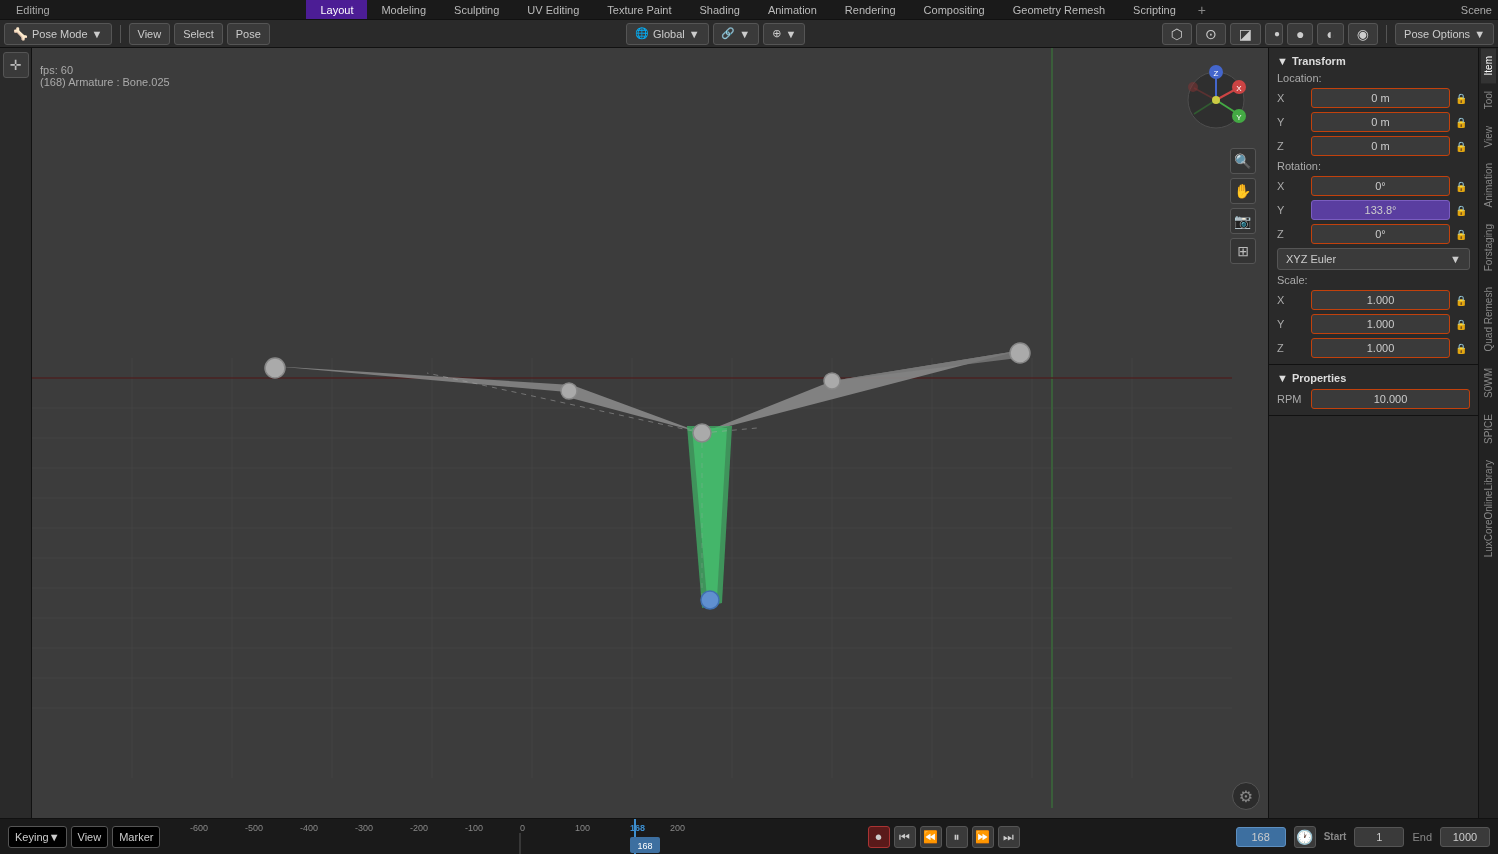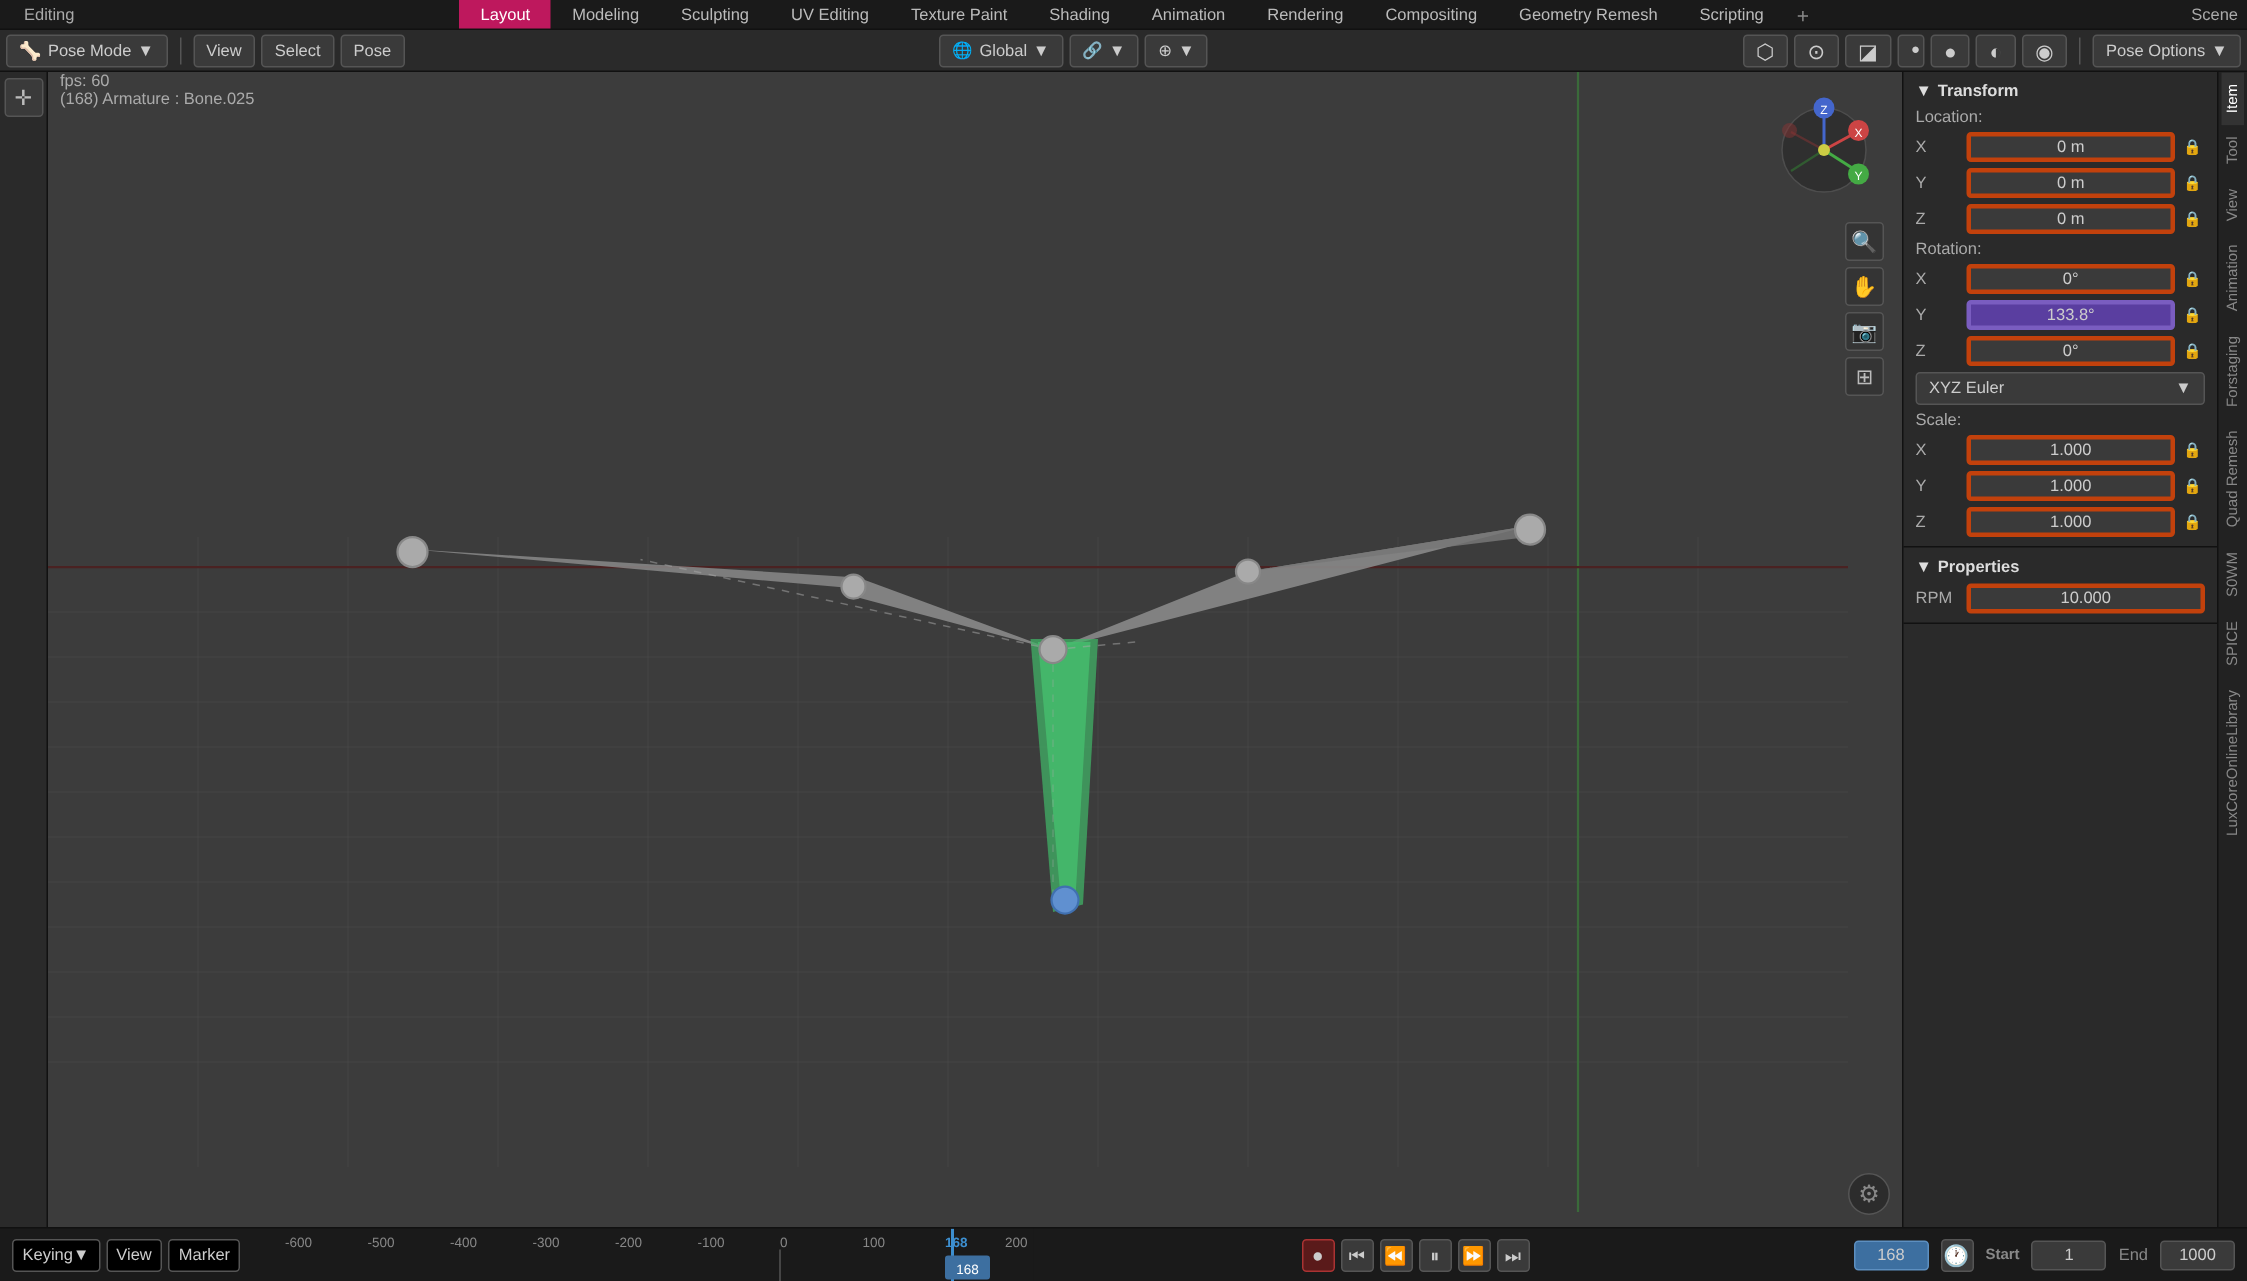--- a/index.html
+++ b/index.html
@@ -35,21 +35,21 @@
       padding: 0 14px;
       height: 100%;
       display: flex;
       align-items: center;
       font-size: 11px;
       color: #bbb;
       cursor: pointer;
       white-space: nowrap;
     }
     .top-tab.active {
-      background: #be185d;
+      background: #4c1d95;
       color: #fff;
     }
     .top-tab-plus {
       padding: 0 8px;
       color: #888;
       cursor: pointer;
       font-size: 14px;
     }
     .top-bar-left {
       display: flex;
@@ -153,21 +153,21 @@
     }
     .viewport-bg {
       position: absolute;
       inset: 0;
       background: #3c3c3c;
     }
 
     
     .viewport-info {
       position: absolute;
-      top: 0;
+      top: 16px;
       left: 8px;
       font-size: 11px;
       color: #aaa;
       pointer-events: none;
     }
 
     
     .nav-gizmo {
       position: absolute;
       top: 12px;
@@ -229,21 +229,21 @@
     }
     .panel-label {
       color: #aaa;
       font-size: 11px;
       min-width: 30px;
     }
     .panel-field {
       flex: 1;
       height: 20px;
       background: #3a3a3a;
-      border: 3px solid #c2410c;
+      border: 1px solid #c2410c;
       border-radius: 3px;
       color: #ccc;
       font-size: 11px;
       padding: 0 6px;
       display: flex;
       align-items: center;
       justify-content: center;
       cursor: pointer;
       position: relative;
     }

